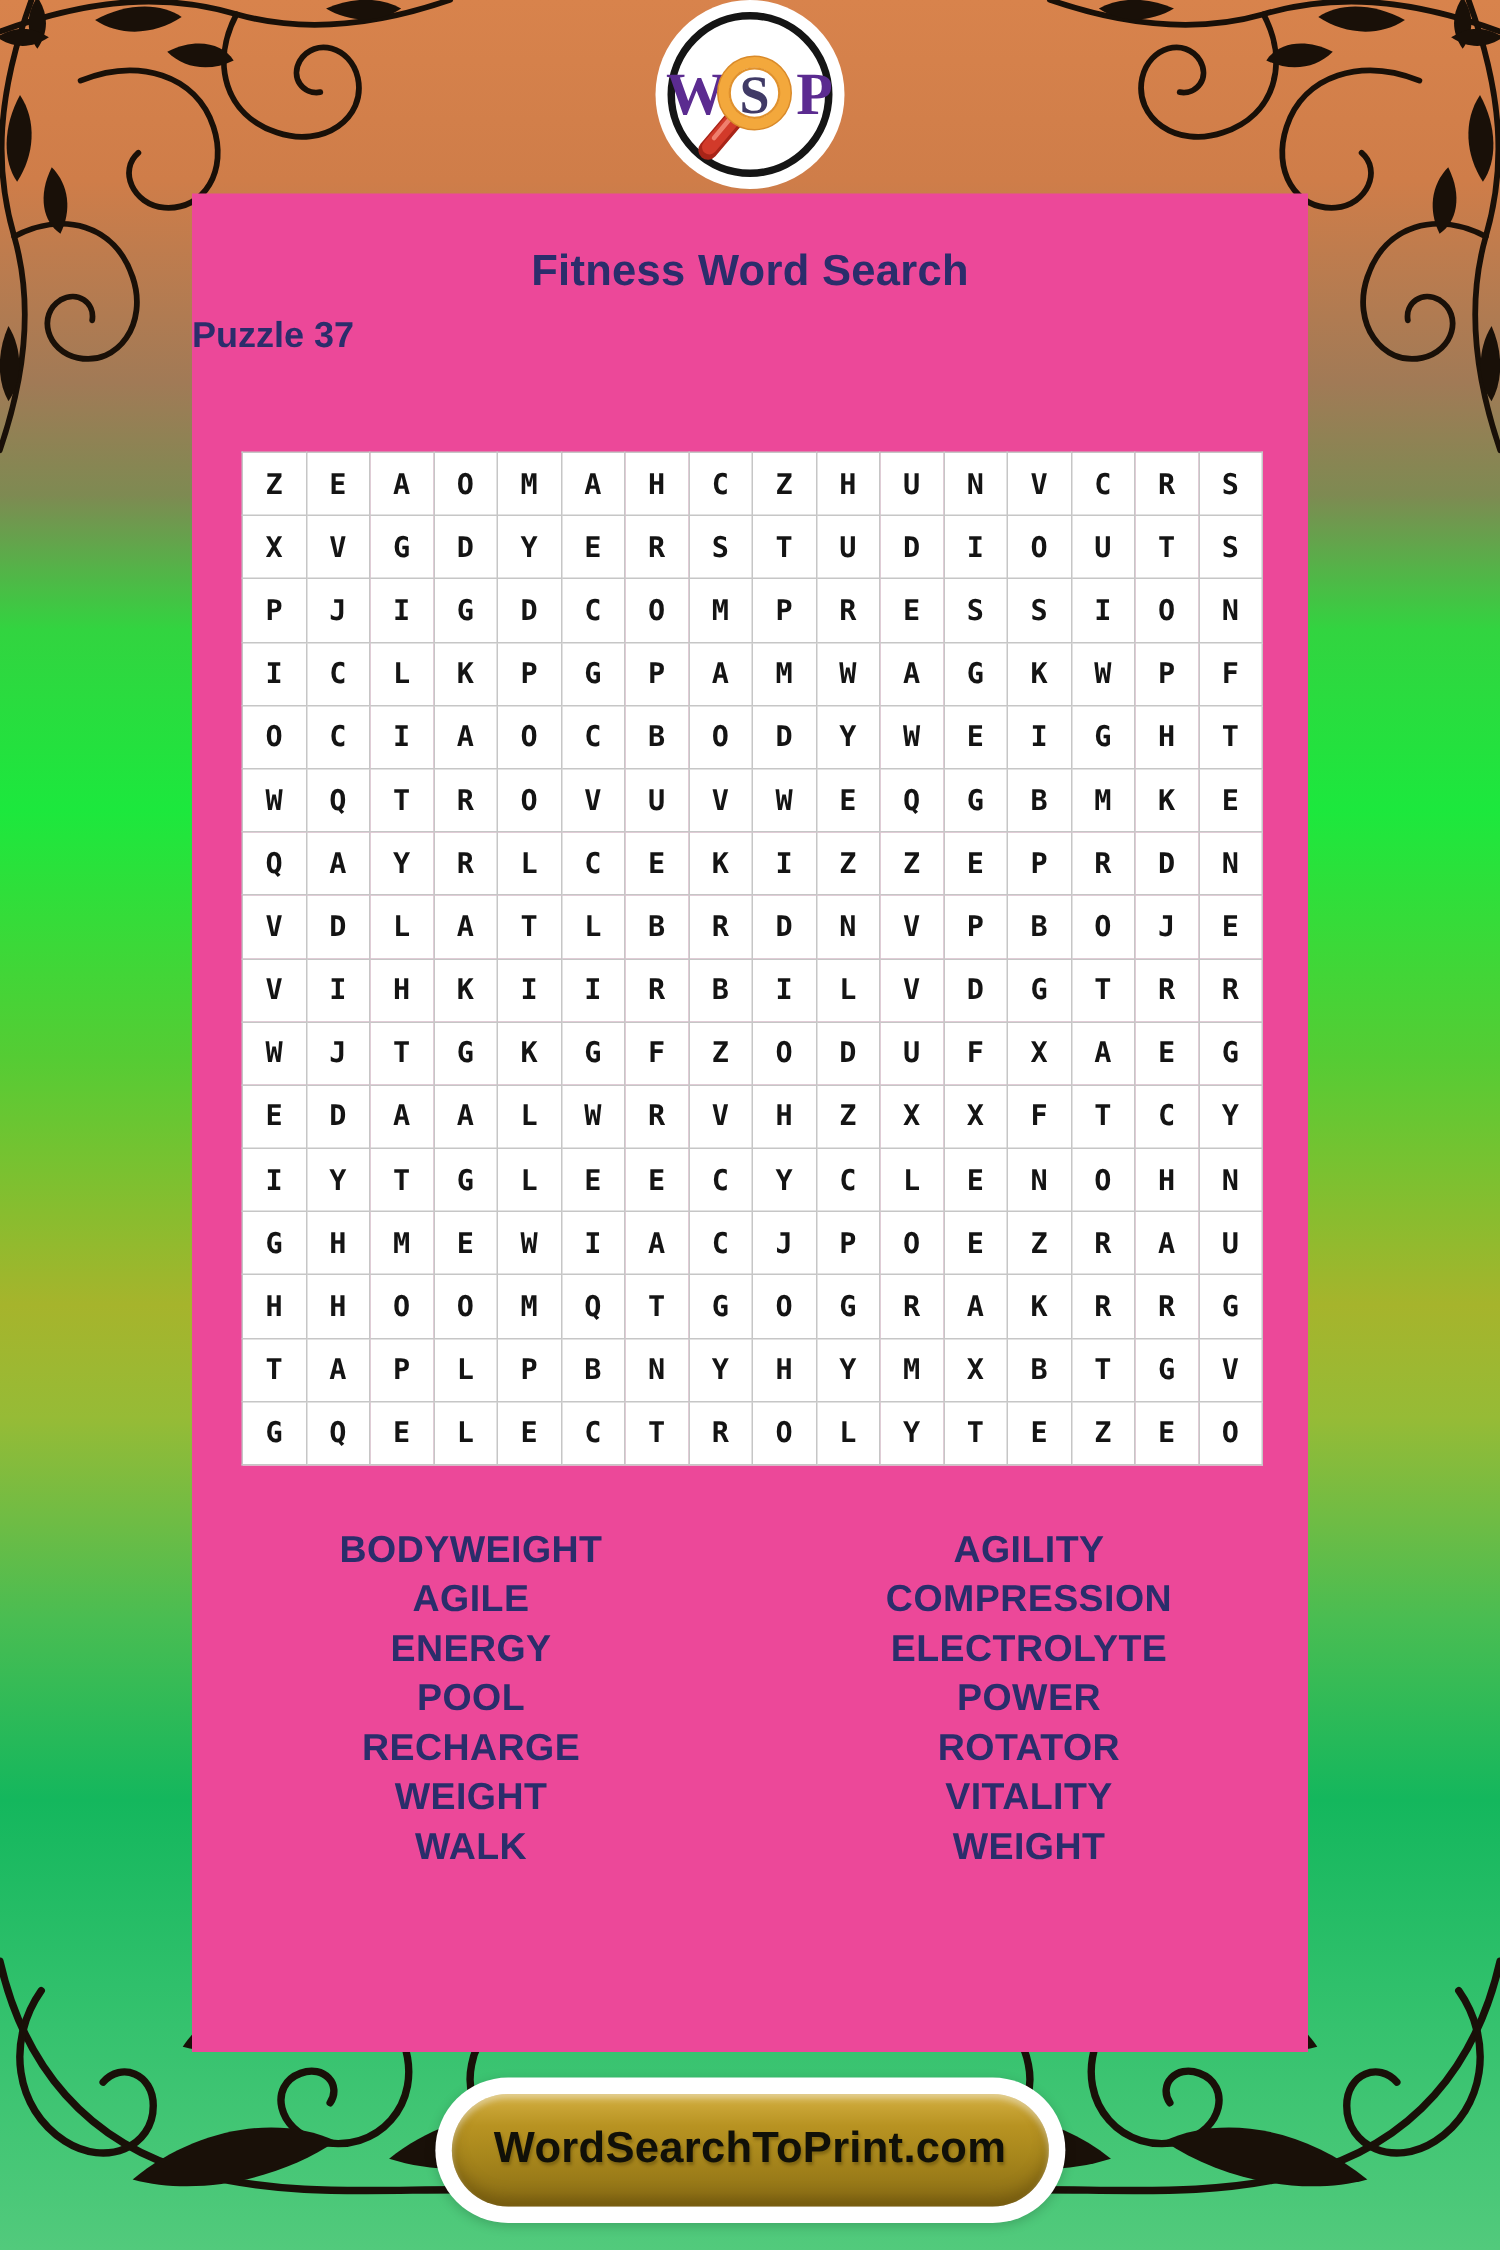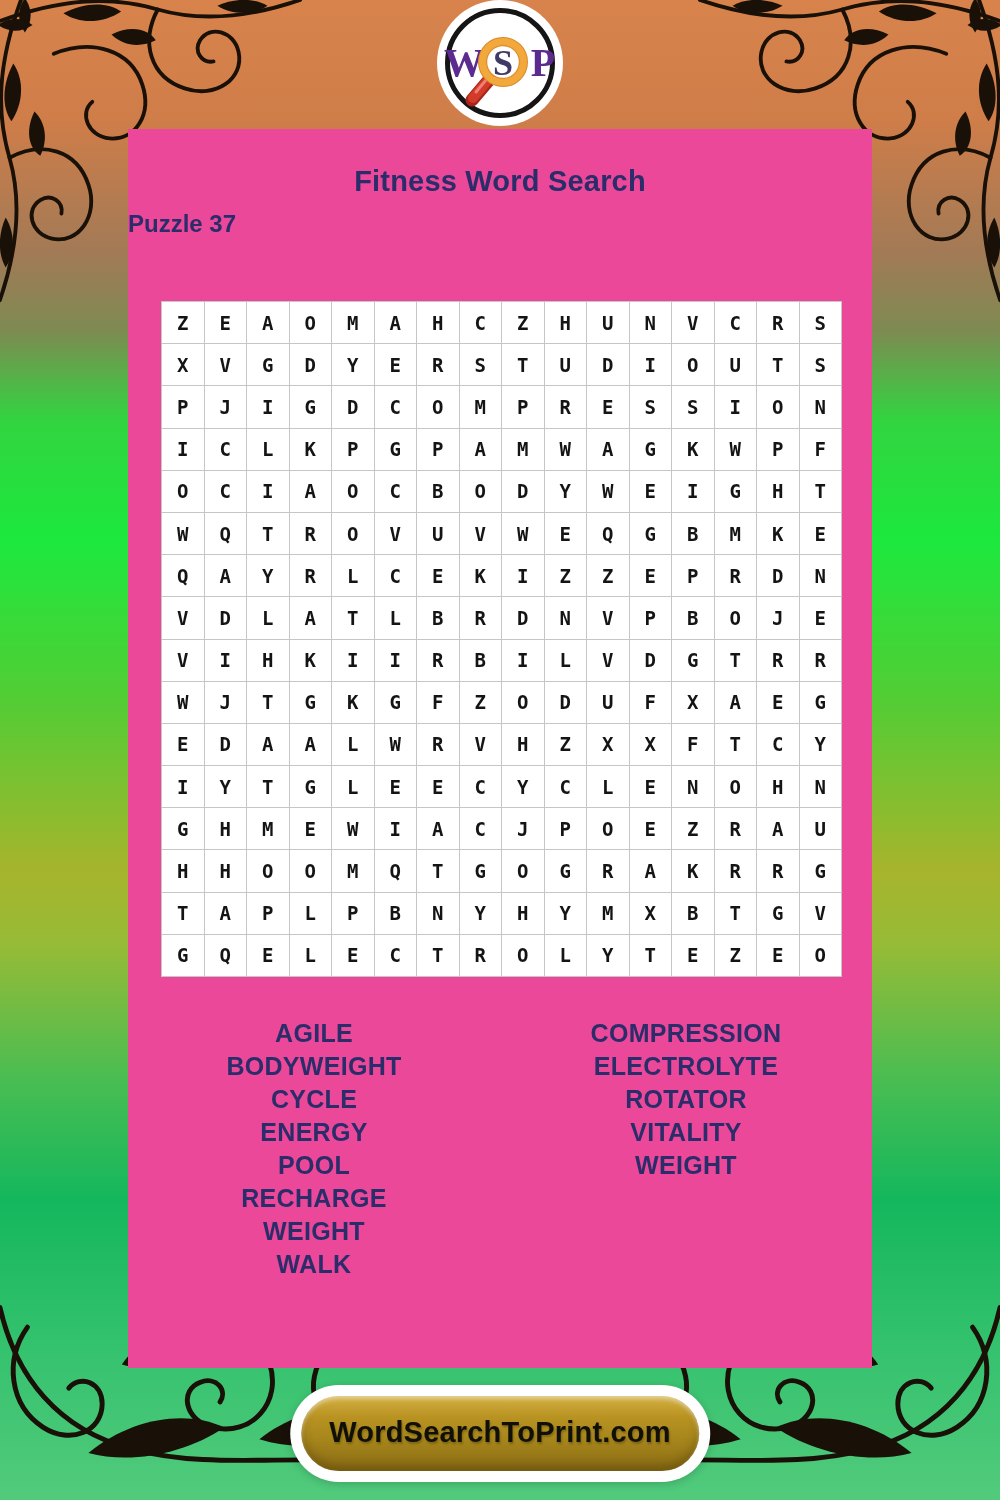--- a/index.html
+++ b/index.html
@@ -475,32 +475,33 @@
           <td>E</td>
           <td>Z</td>
           <td>E</td>
           <td>O</td>
         </tr>
       </tbody>
   </table>
 
   <div class="words">
     <ul>
+        <li>BODYWEIGHT</li>
         <li>AGILE</li>
-        <li>BODYWEIGHT</li>
-        <li>CYCLE</li>
         <li>ENERGY</li>
         <li>POOL</li>
         <li>RECHARGE</li>
         <li>WEIGHT</li>
         <li>WALK</li>
       </ul>
     <ul>
+        <li>AGILITY</li>
         <li>COMPRESSION</li>
         <li>ELECTROLYTE</li>
+        <li>POWER</li>
         <li>ROTATOR</li>
         <li>VITALITY</li>
         <li>WEIGHT</li>
       </ul>
   </div>
 </div>
 
 <div class="site-button">
   <div class="gold">
     <span class="label">WordSearchToPrint.com</span>

